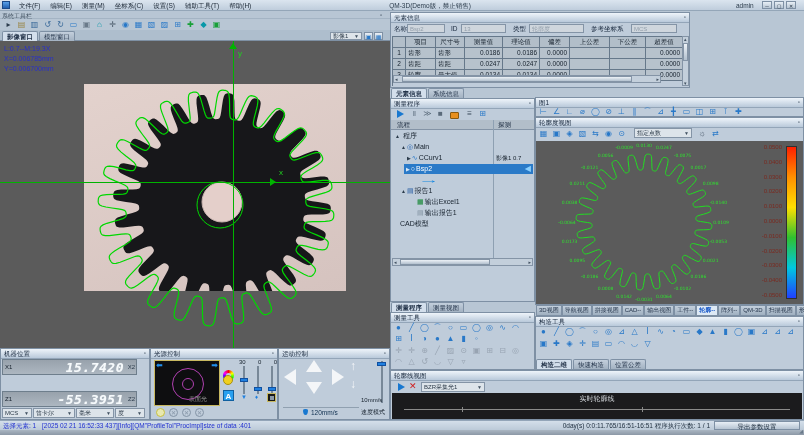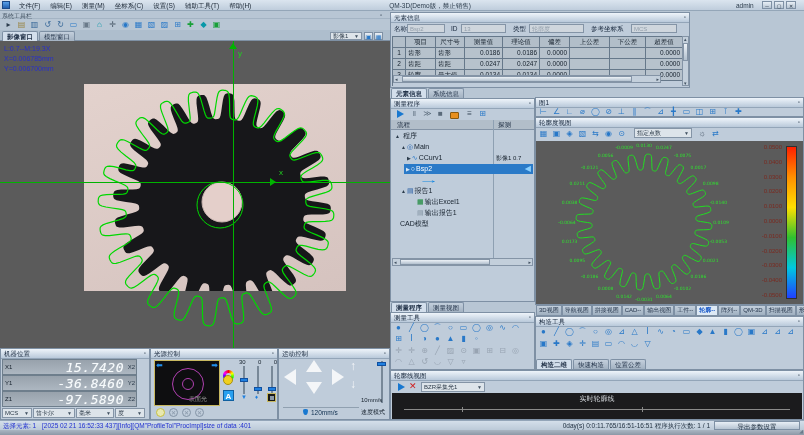--- a/index.html
+++ b/index.html
@@ -33,21 +33,21 @@
   .tc.h{background:#b2bec9;text-align:center;}
   .tc.num{text-align:right;}
   .w0{width:13px}.w1{width:30px}.w2{width:29px}.w3{width:38px}.w4{width:37px}.w5{width:30px}.w6{width:40px}.w7{width:36px}.w8{width:37px}
   .sb{position:absolute;background:#c3cfdb;border:1px solid #8494a6;box-sizing:border-box;}
   .thumb{position:absolute;background:linear-gradient(#edf2f7,#b2c0ce);border:1px solid #8494a6;box-sizing:border-box;}
   .treerow{position:absolute;left:392px;width:141px;height:10px;font-size:7px;line-height:10px;color:#15202c;white-space:nowrap;}
   .texp{color:#2c3c4c;font-size:5px;margin-right:1px;}
   .ti{font-size:7px;margin-right:1px;}
   .axrow{position:absolute;left:1px;width:135px;height:16px;background:linear-gradient(#98a2ac,#adb7c1);border:1px solid #6e7e8c;box-sizing:border-box;}
   .axlbl{position:absolute;left:2px;top:4px;font-size:6px;color:#15202c;}
-  .axval{position:absolute;right:12px;top:0px;font-family:"DejaVu Sans Mono",monospace;font-style:italic;font-weight:normal;
+  .axval{position:absolute;right:12px;top:0px;font-family:"DejaVu Sans Mono",monospace;font-style:italic;font-weight:bold;
          font-size:13px;color:#f6fafc;letter-spacing:0.5px;text-shadow:0 0 1px #ffffff80;}
   .axlbl2{position:absolute;right:1px;top:4px;font-size:6px;color:#2c3c4c;}
   .tri{width:0;height:0;position:absolute;}
   .sclab{font-size:6px;color:#7a2a20;text-align:right;line-height:6px;}
   .greent{position:absolute;color:#20d020;font-size:8px;}
   .ring{width:11px;height:11px;border-radius:50%;background:conic-gradient(#f00,#ff0,#0f0,#0ff,#00f,#f0f,#f00);position:relative;}
   .ring::after{content:'';position:absolute;left:3px;top:3px;right:3px;bottom:3px;background:#bfccda;border-radius:50%;}
   .thermo{width:3px;height:8px;background:linear-gradient(#fff,#e03030);border:1px solid #a03030;border-radius:2px;position:relative;}
   .thermo::after{content:'';position:absolute;left:-1px;bottom:-3px;width:4px;height:4px;background:#e03030;border-radius:50%;}
   .drop{width:5px;height:6px;background:#1878d0;border-radius:50% 50% 50% 50%/20% 20% 80% 80%;}
@@ -463,28 +463,23 @@
   <div class="panel" style="left:0px;top:348px;width:150px;height:72px;">
     <div class="phead">
         <span>机器位置</span>
         <span class="pin">▫</span>
       </div>
     <div class="axrow" style="top:10px;">
       <span class="axlbl">X1</span>
       <span class="axval">15.7420</span>
       <span class="axlbl2">X2</span>
     </div>
-    <div class="axrow" style="top:26px;">
-      <span class="axlbl">Y1</span>
-      <span class="axval">-36.8460</span>
-      <span class="axlbl2">Y2</span>
-    </div>
     <div class="axrow" style="top:42px;">
       <span class="axlbl">Z1</span>
-      <span class="axval">-97.5890</span>
+      <span class="axval">-55.3951</span>
       <span class="axlbl2">Z2</span>
     </div>
     <div class="abs dd" style="left:1px;top:59px;width:30px;height:10px;">
         <span>MCS</span>
         <span class="car">▼</span>
       </div>
     <div class="abs dd" style="left:32px;top:59px;width:42px;height:10px;">
         <span>笛卡尔</span>
         <span class="car">▼</span>
       </div>

